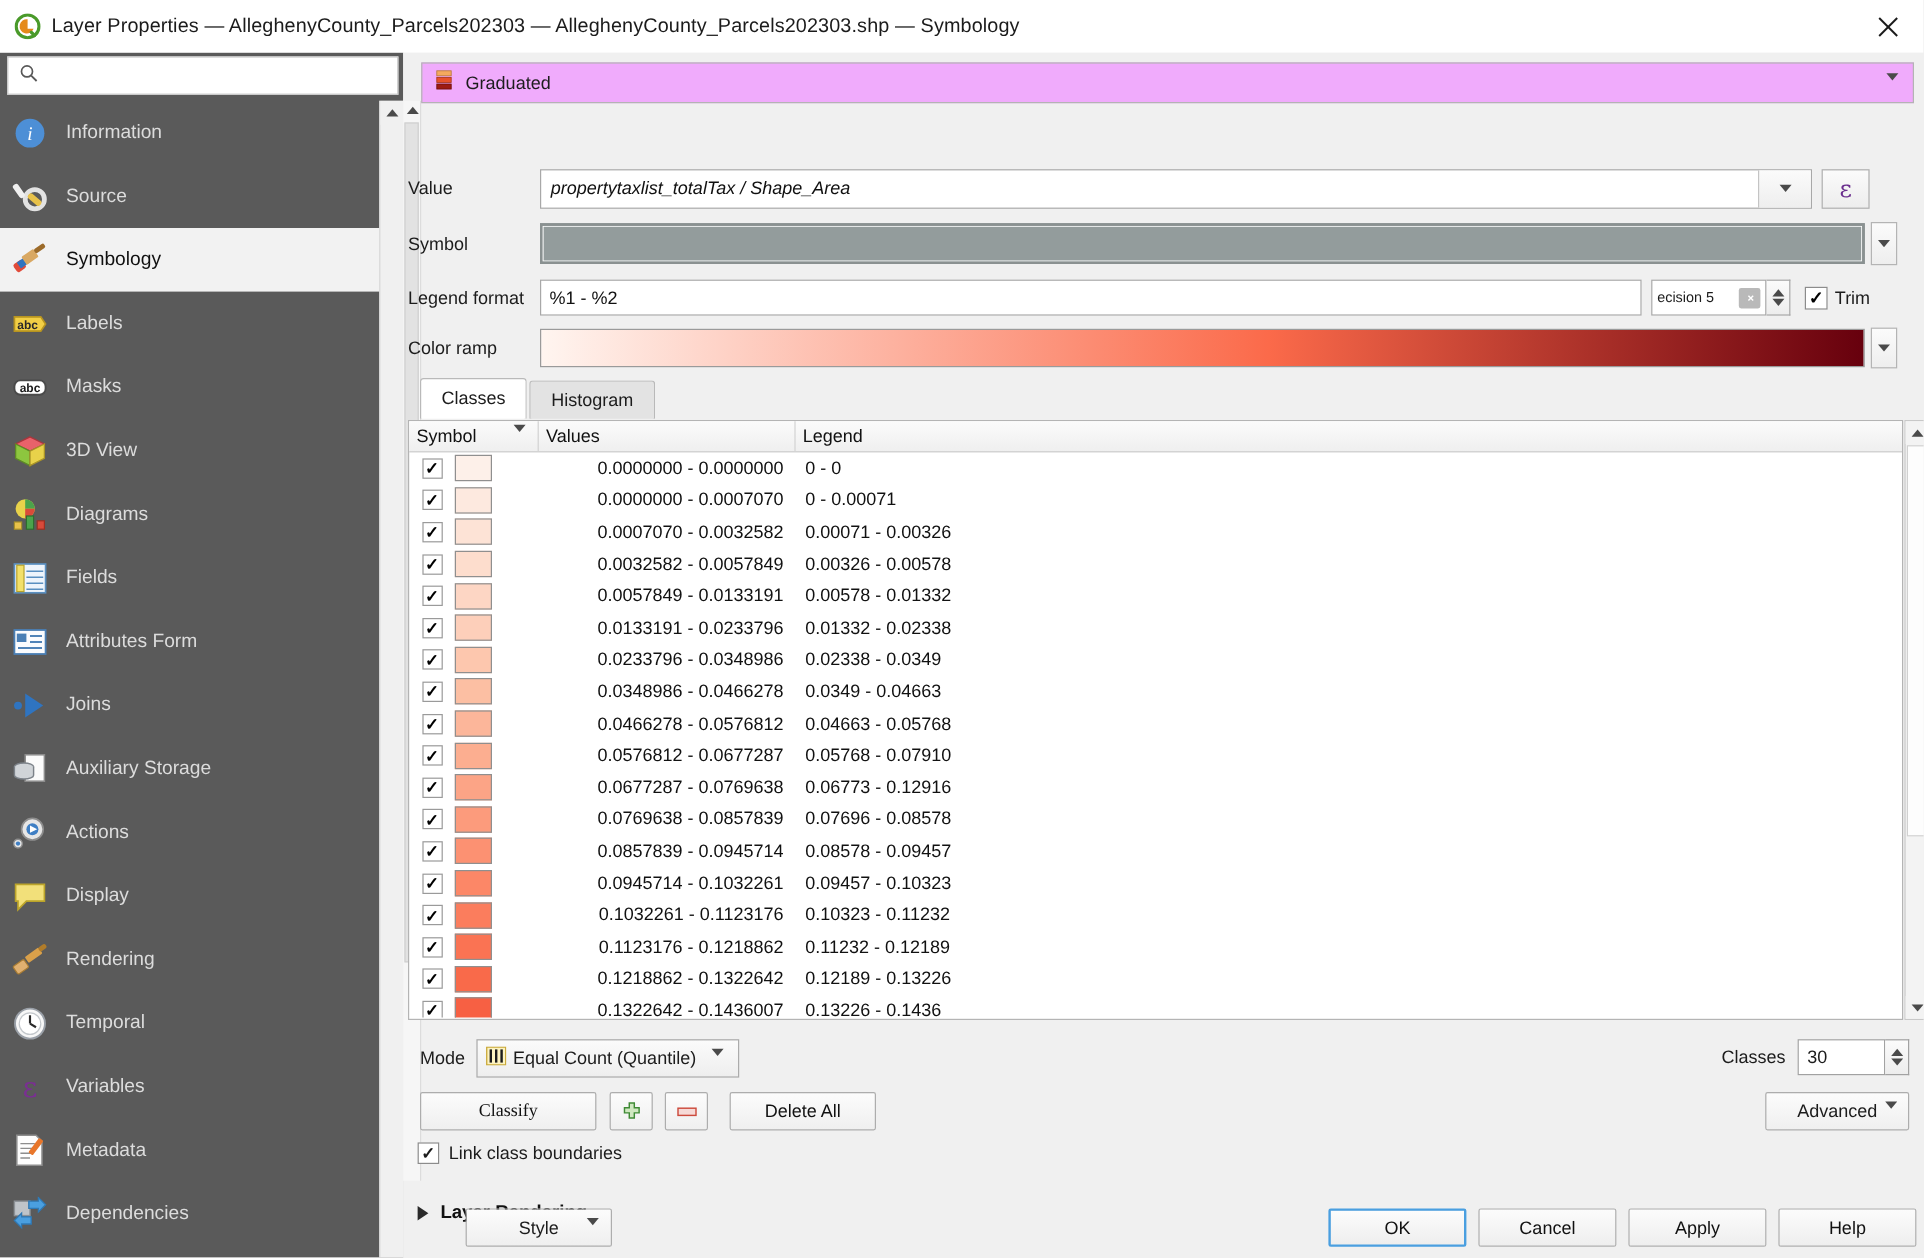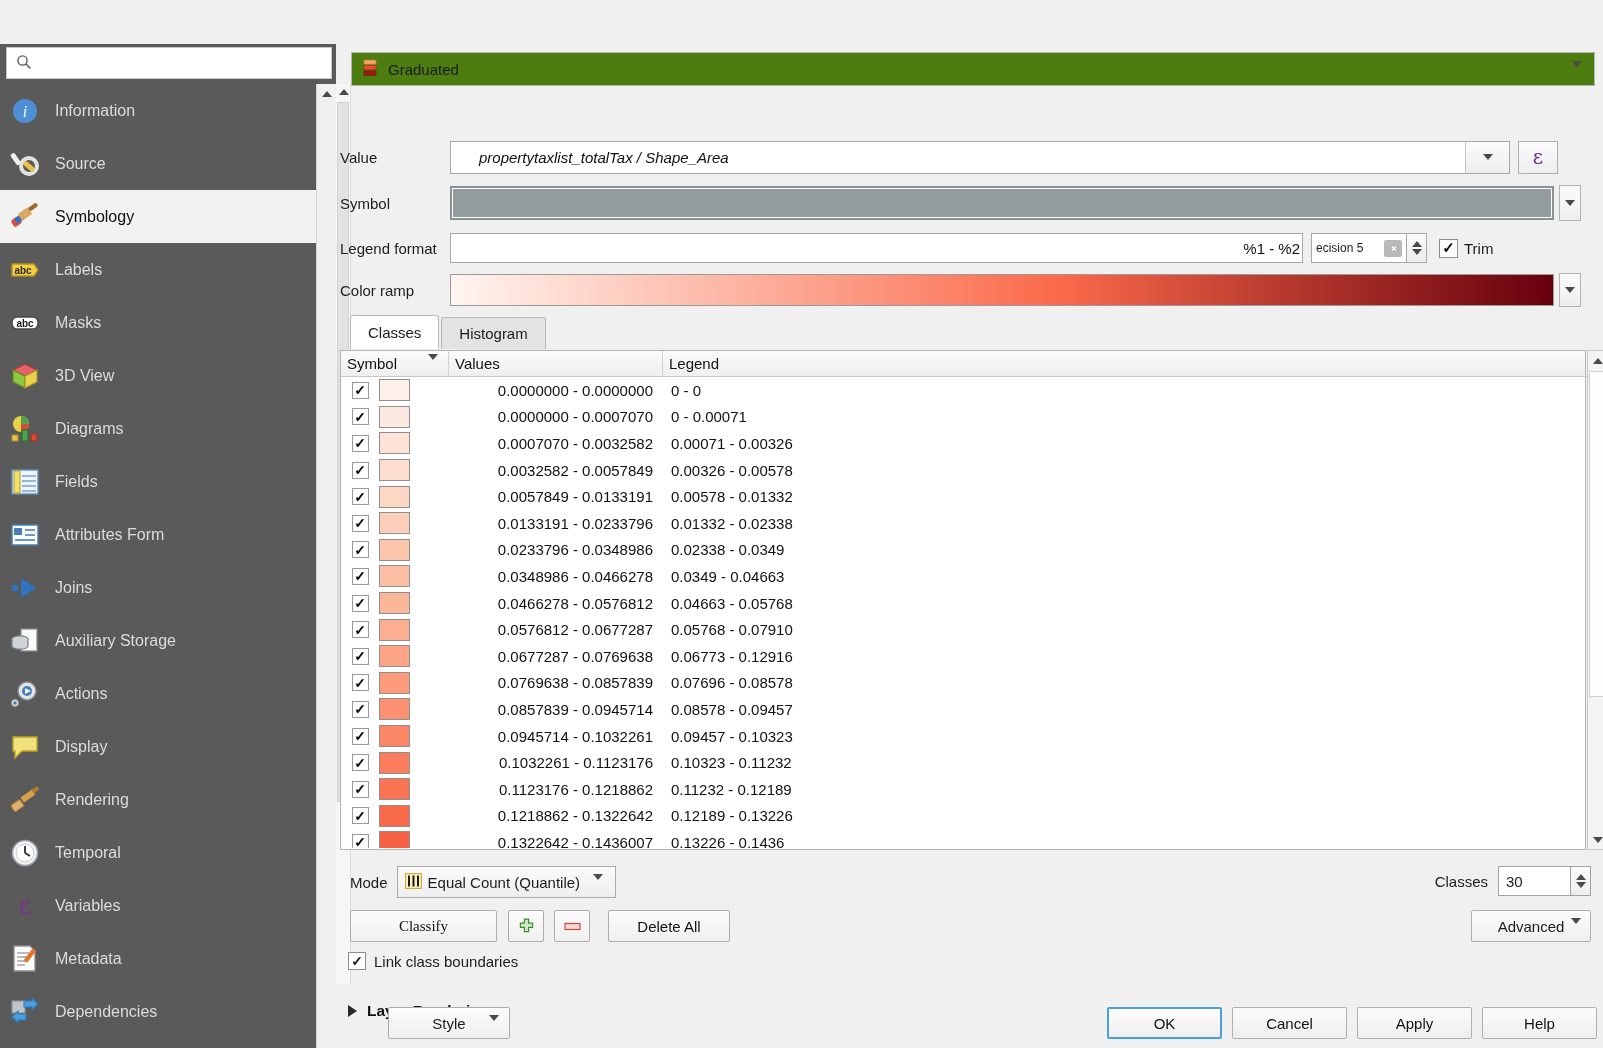--- a/index.html
+++ b/index.html
@@ -92,35 +92,35 @@
     background: #e2e2e2; border: 1px solid #d0d0d0;
   }
   #main-scroll .marrow {
     position:absolute; left:1px; top:0; width:13px; height:15px;
     display:flex; align-items:center; justify-content:center;
   }
 
   
   #renderer-combo {
     position: absolute; left: 15px; top: 8px; width: 1244px; height: 34px;
-    background: #4d7c0f; border: 1px solid #b4b4b4;
+    background: #f0abfc; border: 1px solid #b4b4b4;
     display: flex; align-items: center; cursor: pointer;
   }
   #renderer-combo .grad-ico { margin-left: 10px; margin-right: 9px; flex:0 0 auto; }
   #renderer-combo .combo-label { font-size: 15px; }
   #renderer-combo .combo-arrow { position: absolute; right: 12px; top: 14px; }
 
   .field-row { position: absolute; display: flex; align-items: center; }
   .field-label { width: 110px; font-size: 15px; color: #1c1c1c; flex:0 0 auto; }
 
   
   #row-value { left: 4px; top: 96px; width: 1258px; height: 34px; }
   #value-combo {
     width: 1060px; height: 33px; background:#fff; border: 1px solid #a8a8a8;
-    display:flex; align-items:center; position: relative; padding-left: 20px;
+    display:flex; align-items:center; position: relative;
   }
   #value-combo .vtext {
     margin-left: 8px; font-style: italic; font-size: 15px; color: #101010;
   }
   #value-combo .vbtn {
     position:absolute; right:0; top:0; width: 44px; height: 31px;
     background: linear-gradient(#fbfbfb,#eeeeee); border-left:1px solid #c4c4c4;
     display:flex; align-items:center; justify-content:center; cursor:pointer;
   }
   #expr-btn {
@@ -139,23 +139,23 @@
   }
   #symbol-arrow {
     margin-left: 5px; width: 22px; height: 36px;
     background: linear-gradient(#fbfbfb,#eeeeee); border: 1px solid #b4b4b4;
     display:flex; align-items:center; justify-content:center; cursor:pointer;
   }
 
   
   #row-legend { left: 4px; top: 188px; width: 1258px; height: 32px; }
   #legend-input {
-    width: 853px; height: 30px; background:#fff; border:1px solid #a8a8a8;
+    width: 918px; height: 30px; background:#fff; border:1px solid #a8a8a8;
     font-family:"Liberation Sans", sans-serif; font-size:15px; padding-left:7px;
-    outline:none; color:#111;text-align:right;
+    outline:none; color:#111;
   }
   #precision-box {
     margin-left: 8px; width: 96px; height: 30px; background: #fff;
     border: 1px solid #a8a8a8; display:flex; align-items:center; position:relative;
     overflow:hidden;
   }
   #precision-box .ptext { font-size: 12px; margin-left: 4px; white-space: nowrap; }
   #precision-box .clearx {
     position:absolute; right:4px; top:6px; width:18px; height:17px;
     background:#b9b9b9; border-radius:2px;
@@ -305,20 +305,36 @@
     border:1px solid #b0b0b0; display:flex; align-items:center; justify-content:center;
     font-size:15px; cursor:pointer; border-radius:2px; margin-left: 10px; color:#111;
   }
   .dbtn.focus { border: 2px solid #4a9fe0; }
 </style>
 </head>
 <body>
 
 <div id="app">
 
+  <div id="titlebar">
+    <span class="qgis-logo">
+      <svg width="22" height="22" viewBox="0 0 22 22">
+        <circle cx="11" cy="11" r="9.5" fill="none" stroke="#4a9a2a" stroke-width="2.6"></circle>
+        <path d="M11 5 A6 6 0 1 0 16 13 L11 13 L11 9.5" fill="#e58a1a"></path>
+        <rect x="14" y="14" width="6.5" height="2.8" rx="1.3" transform="rotate(42 14 14)" fill="#4a9a2a"></rect>
+      </svg>
+    </span>
+    <span class="title-text">Layer Properties — AlleghenyCounty_Parcels202303 — AlleghenyCounty_Parcels202303.shp — Symbology</span>
+    <div id="close-btn">
+      <svg width="19" height="19" viewBox="0 0 19 19">
+        <line x1="2" y1="2" x2="17" y2="17" stroke="#1a1a1a" stroke-width="1.6"></line>
+        <line x1="17" y1="2" x2="2" y2="17" stroke="#1a1a1a" stroke-width="1.6"></line>
+      </svg>
+    </div>
+  </div>
 
   <div id="sidebar">
 
     <div id="search-wrap">
       <span class="mag">
         <svg width="16" height="16" viewBox="0 0 16 16">
           <circle cx="6.5" cy="6.5" r="4.6" fill="none" stroke="#585858" stroke-width="1.4"></circle>
           <line x1="10" y1="10" x2="14.5" y2="14.5" stroke="#585858" stroke-width="1.5"></line>
         </svg>
       </span>

